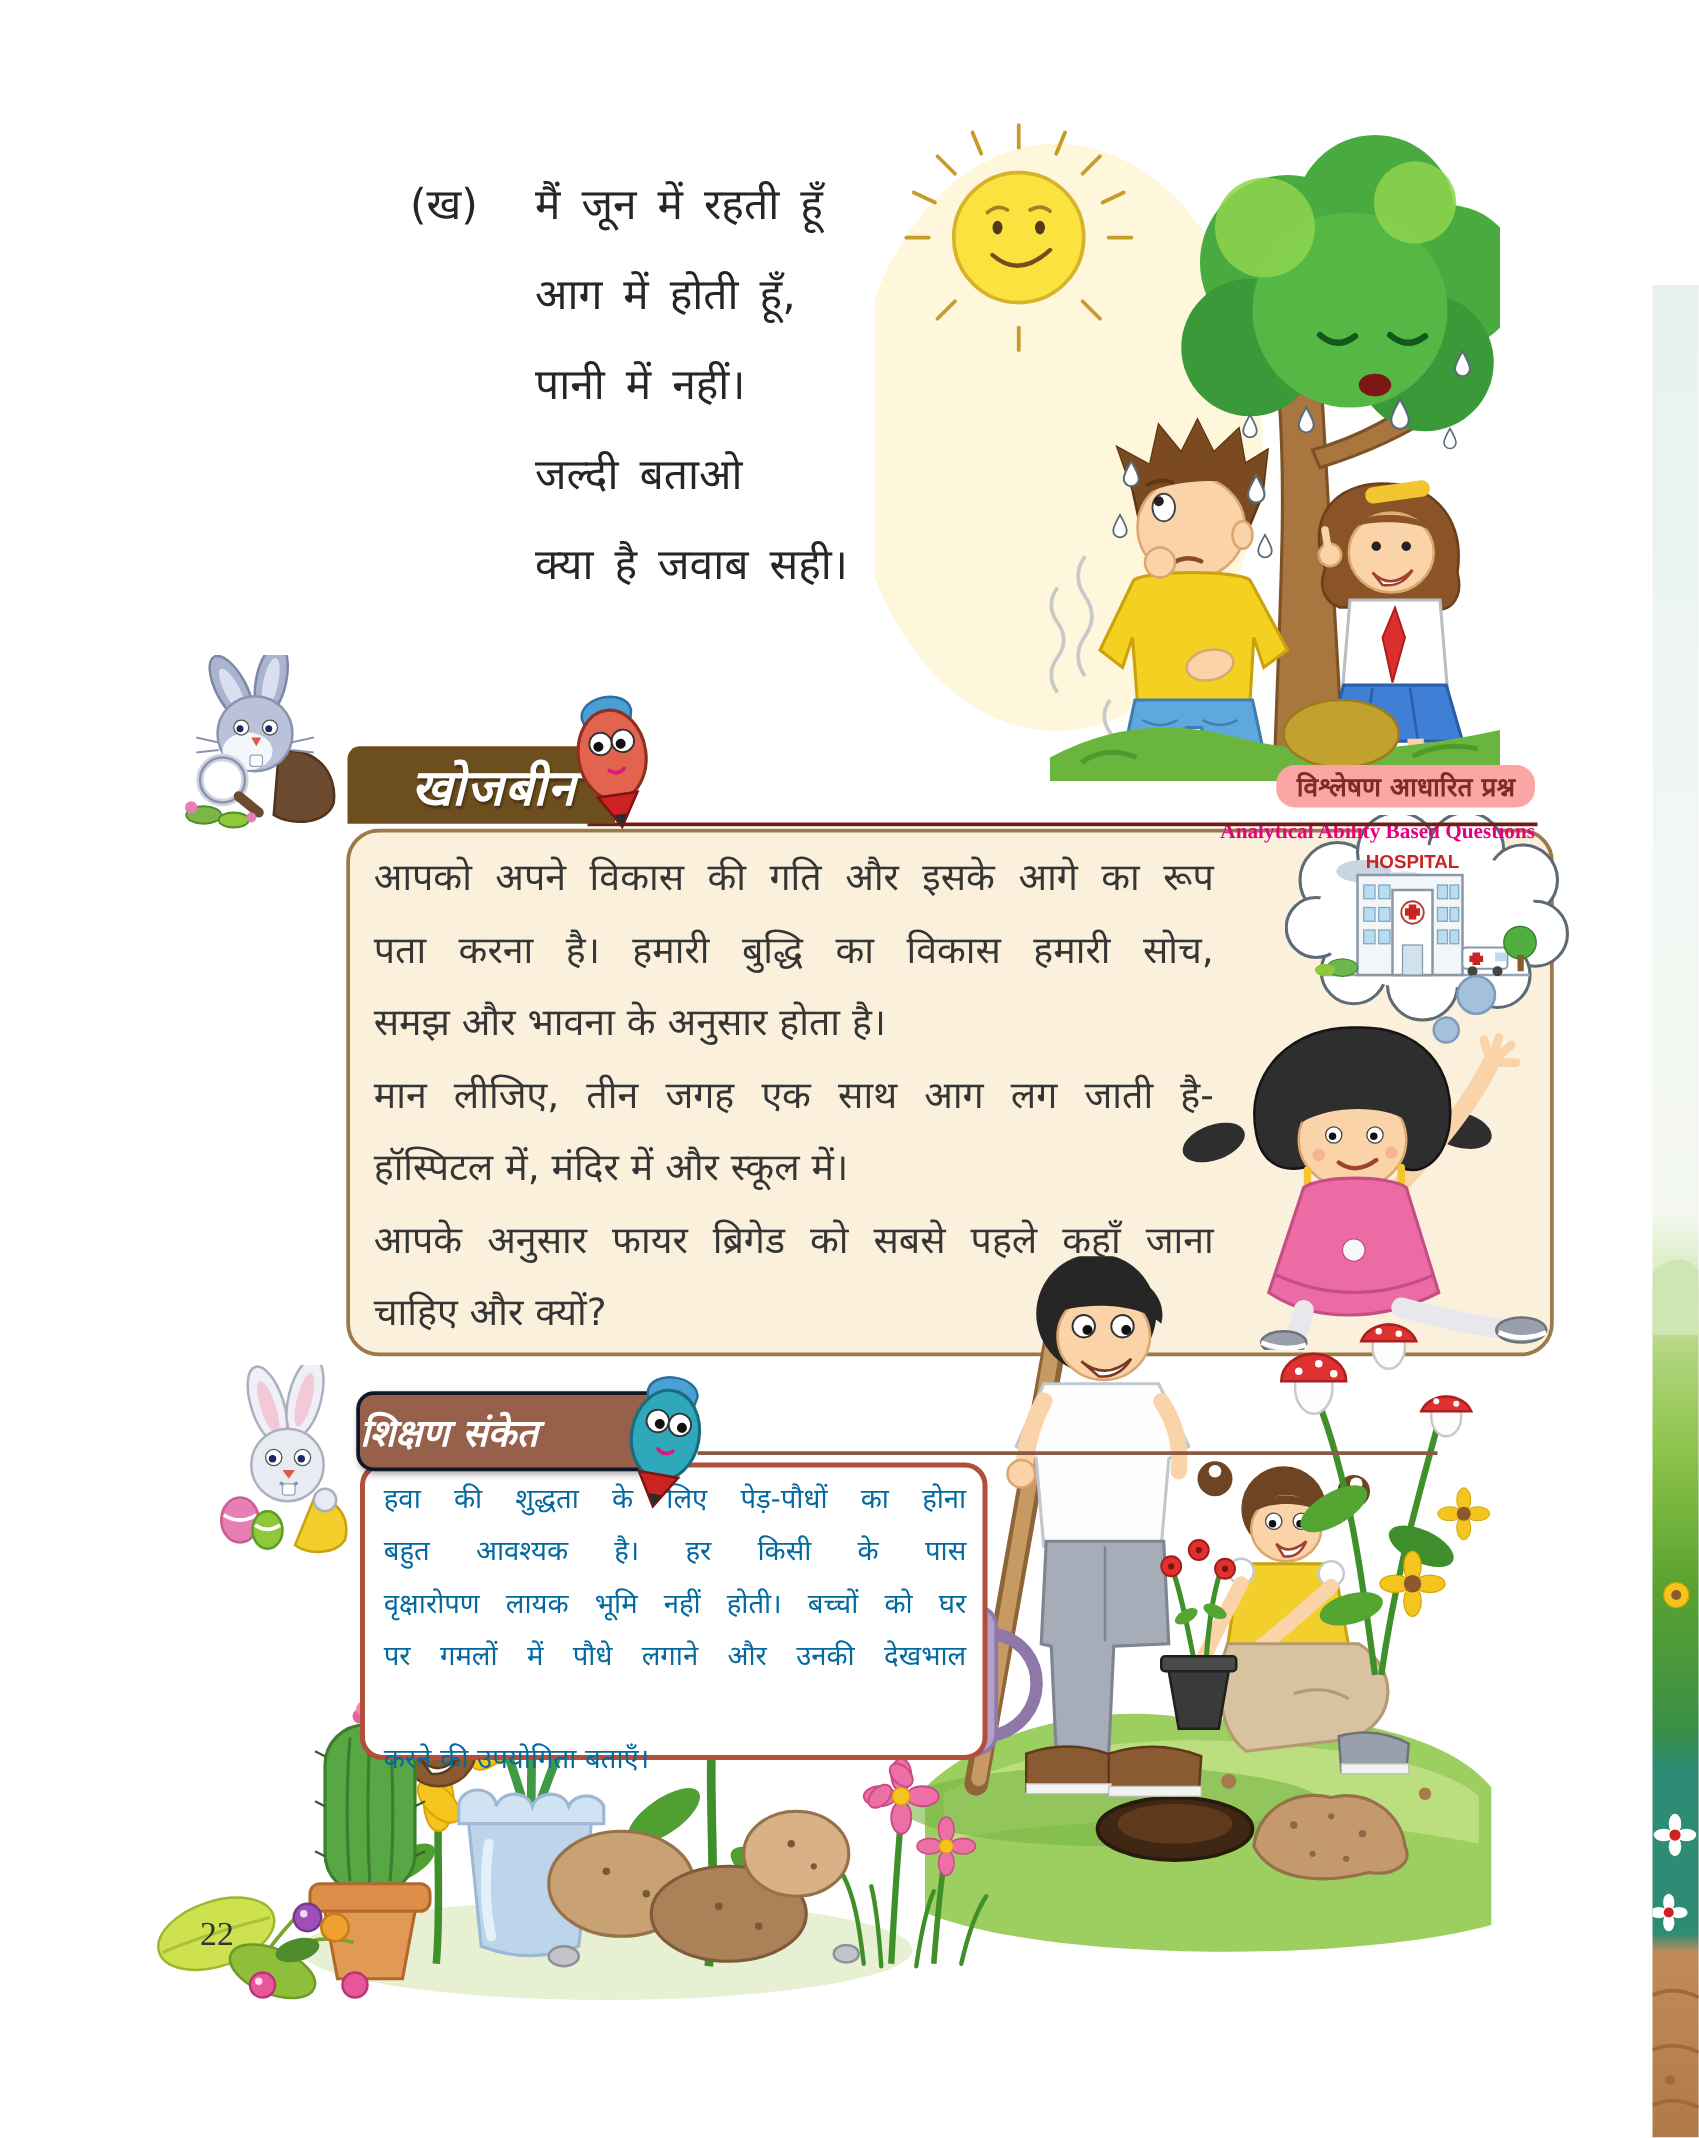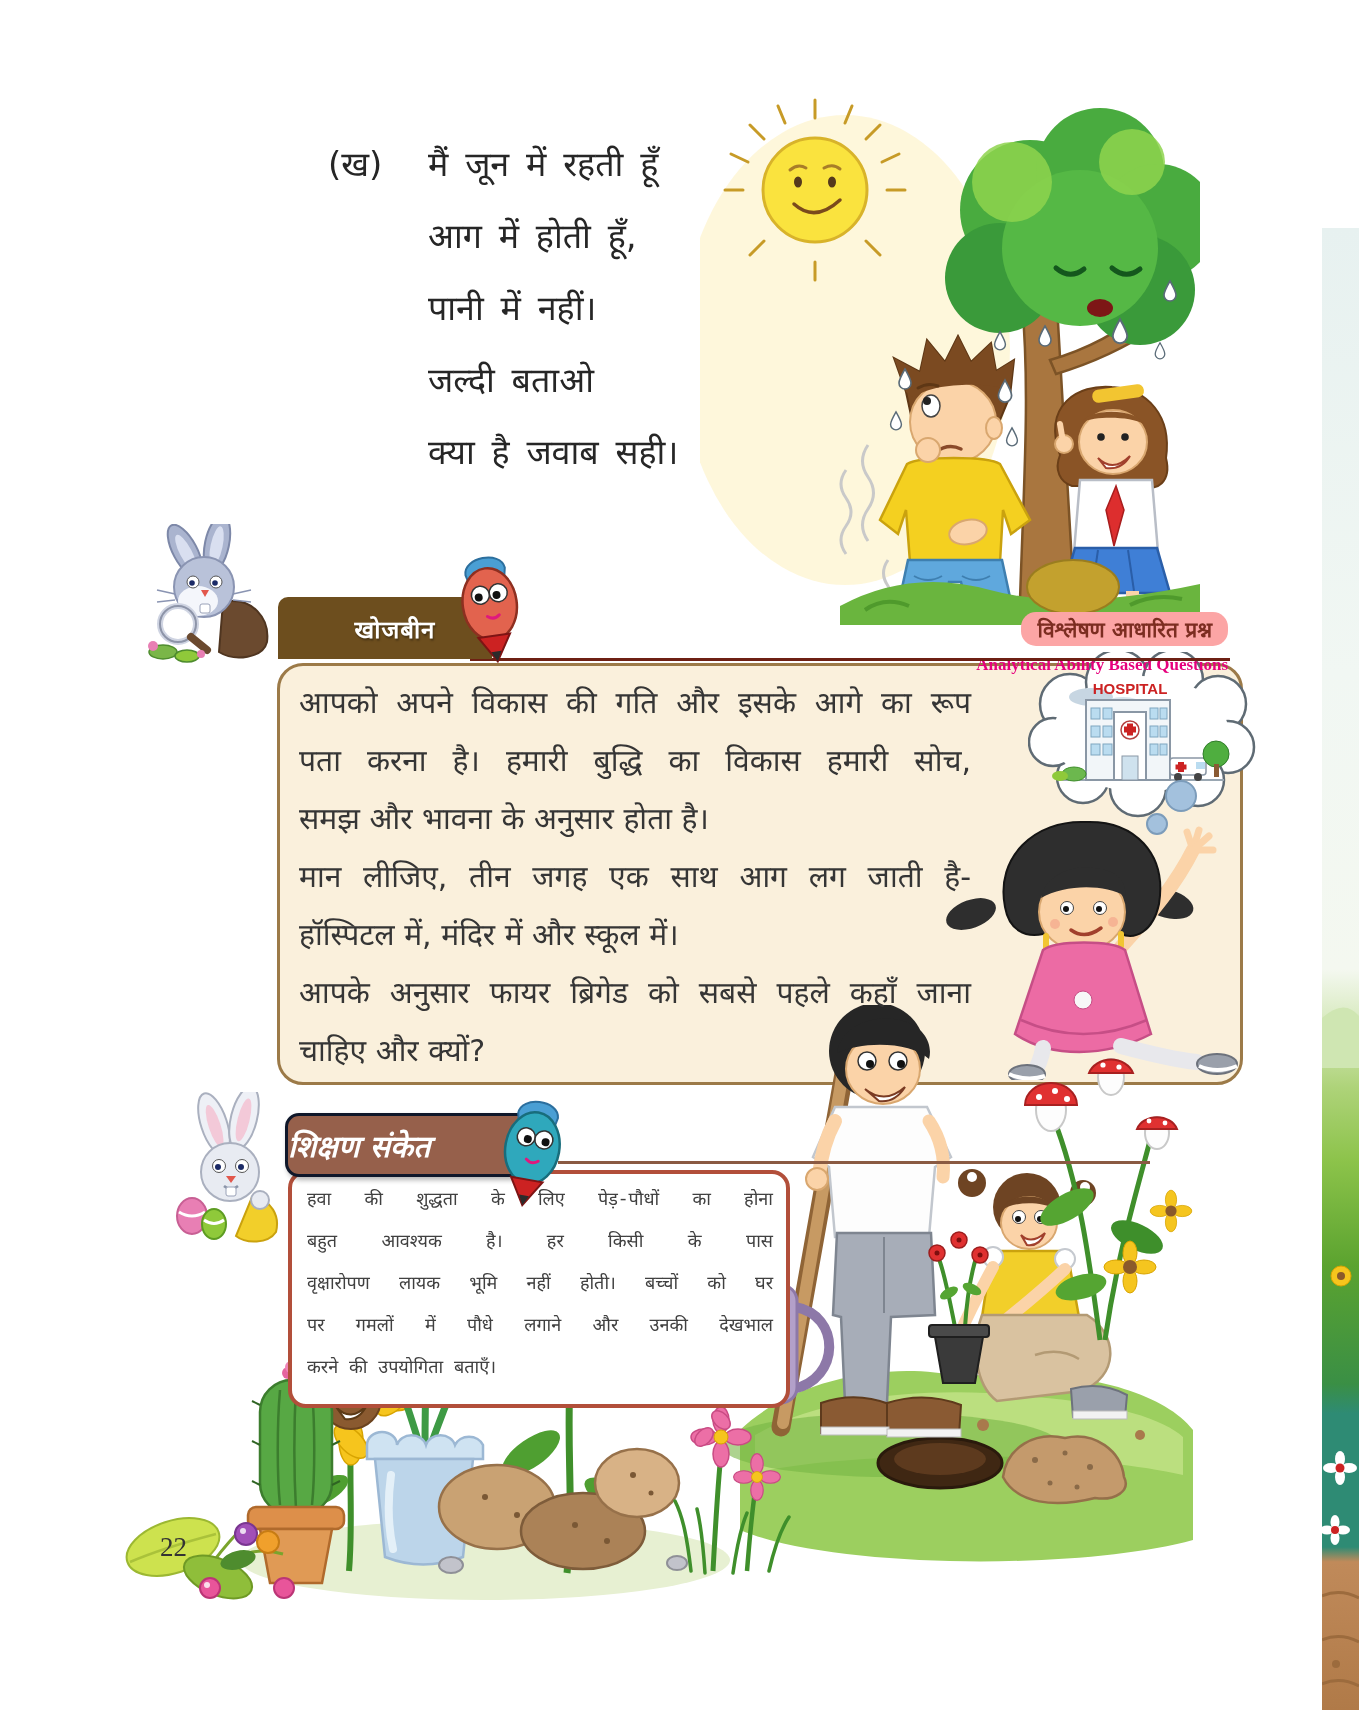--- a/index.html
+++ b/index.html
@@ -8,43 +8,43 @@
   .abs{position:absolute;}
 
   
   .riddle-label{left:328px;top:128px;font-size:34px;color:#262626;line-height:72px;}
   .riddle-lines{left:413px;top:128px;width:480px;margin-left:15px;}
   .riddle-line{font-size:34px;color:#262626;line-height:72px;height:72px;word-spacing:6px;}
 
   
   .kb-bar{left:278px;top:597px;width:214px;height:62px;background:#6d4e1e;border-radius:10px 10px 0 0;
           display:flex;align-items:center;justify-content:center;z-index:6;}
-  .kb-bar span{color:#fff;font-size:24px;font-weight:bold;letter-spacing:1px;text-shadow:1px 2px 2px rgba(0,0,0,.35);margin-left:20px;}
+  .kb-bar span{color:#fff;font-size:40px;font-weight:bold;font-style:italic;letter-spacing:1px;text-shadow:1px 2px 2px rgba(0,0,0,.35);margin-left:20px;}
   .kb-pill{top:612px;right:131px;background:#fca5a5;color:#7c2d21;font-weight:bold;font-size:21px;
            padding:3px 16px;border-radius:15px;z-index:5;}
   .kb-eng{top:643px;right:131px;color:#e6007d;font-size:17px;font-weight:bold;font-family:"Liberation Serif",serif;z-index:5;margin-top:12px;}
   .kb-underline{left:470px;top:658px;width:760px;height:3px;background:#6e2014;z-index:5;}
 
   
   .kb-box{left:277px;top:663px;width:966px;height:422px;background:#faf0dc;border:3px solid #9c7a48;border-radius:26px;box-sizing:border-box;z-index:1;}
   .kb-text{left:299px;top:674px;width:672px;z-index:2;}
   .kb-line{font-size:30px;color:#353535;line-height:58px;height:58px;text-align:justify;text-align-last:justify;}
   .kb-line.plain{text-align:left;text-align-last:left;}
 
   
   .sk-bar{left:285px;top:1113px;width:242px;height:58px;background:#96604b;border:3px solid #0f172a;border-radius:14px;
           box-shadow:2px 3px 5px rgba(0,0,0,.3);display:flex;align-items:center;justify-content:flex-start;z-index:6;}
   .sk-bar span{color:#fff;font-size:30px;font-weight:bold;font-style:italic;}
   .sk-line{left:558px;top:1161px;width:592px;height:3px;background:#8a5a42;z-index:4;}
 
   
   .sk-box{left:288px;top:1170px;width:502px;height:238px;background:#fff;border:4px solid #b24f3a;border-radius:18px;box-sizing:border-box;z-index:3;}
   .sk-text{left:307px;top:1179px;width:466px;z-index:4;}
-  .sk-lineTxt{font-size:18px;color:#404040;line-height:42px;height:42px;text-align:justify;text-align-last:justify;font-family:Liberation Mono, monospace;}
-  .sk-lineTxt.plain{text-align:left;text-align-last:left;}
+  .sk-lineTxt{font-size:22px;color:#0369a1;line-height:42px;height:42px;text-align:justify;text-align-last:justify;}
+  .sk-lineTxt.plain{text-align:left;text-align-last:left;margin-top:40px;}
 
   
   .right-strip{right:0;top:228px;width:37px;height:1482px;z-index:7;
     background:linear-gradient(to bottom,
       #e7f1f0 0%, #f1f7f3 30%, #f4f8f0 50%,
       #dcecc6 53%, #aed379 58%, #8cc34a 63%,
       #5ba32f 70%, #3a8f45 78%,
       #2e8b74 80%, #2e8b74 89%,
       #c08a5a 90%, #b07a48 100%);}
 

